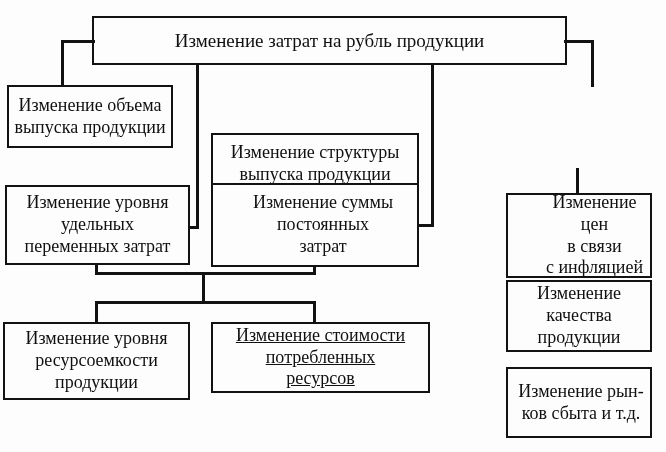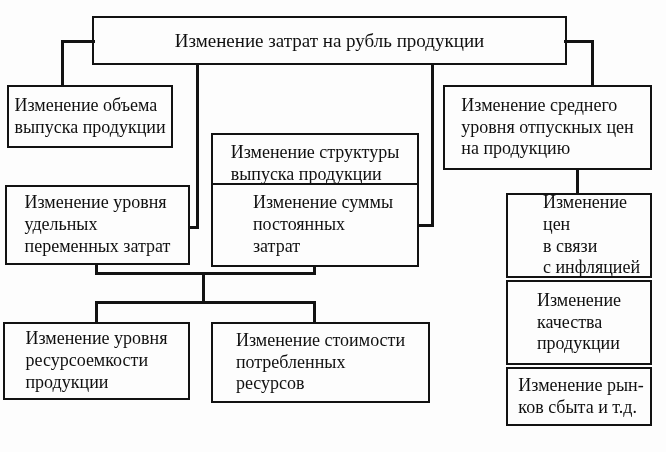--- a/index.html
+++ b/index.html
@@ -12,53 +12,50 @@
   .canvas{
     position:relative;width:666px;height:452px;overflow:hidden;
     background:var(--bg,#fdfdfd);
   }
   .node{
     position:absolute;
     box-sizing:border-box;
     border:2.5px solid var(--ln,#121212);
     background:var(--bg,#fdfdfd);
     display:flex;align-items:center;justify-content:center;
-    text-align:left;
+    text-align:center;
     white-space:pre-line;
     font-size:18px;line-height:1.22;
     padding:2px 4px;
   }
   .n-root{left:92px;top:16px;width:475px;height:49px;font-size:19px;}
   .n-volume{left:7px;top:85px;width:166px;height:63px;}
   .n-structure{left:211px;top:85px;width:208px;height:62px;margin-top:48px;}
   .n-prices{left:443px;top:85px;width:209px;height:85px;}
   .n-varcost{left:5px;top:185px;width:185px;height:80px;}
   .n-fixcost{left:211px;top:183px;width:208px;height:84px;padding-left:20px;}
   .n-resint{left:3px;top:322px;width:187px;height:78px;}
-  .n-rescost{left:211px;top:322px;width:219px;height:81px;}
+  .n-rescost{left:211px;top:322px;width:219px;height:71px;text-decoration:underline;}
   .n-inflation{left:506px;top:193px;width:146px;height:85px;padding-left:35px;}
-  .n-quality{left:506px;top:280px;width:146px;height:85px;}
-  .n-markets{left:506px;top:367px;width:146px;height:59px;padding-left:8px;}
+  .n-quality{left:506px;top:280px;width:146px;height:72px;}
+  .n-markets{left:506px;top:367px;width:146px;height:71px;padding-left:8px;}
   .line{position:absolute;background:var(--ln,#121212);}
   .line.h{height:3px;}
   .line.v{width:3px;}
 </style>
 </head>
 <body>
 
 <div class="canvas">
 
   <div class="node n-root">Изменение затрат на рубль продукции</div>
   <div class="node n-volume">Изменение объема
 выпуска продукции</div>
   <div class="node n-structure">Изменение структуры
 выпуска продукции</div>
-  <div class="node n-prices">Изменение среднего
-уровня отпускных цен
-на продукцию</div>
   <div class="node n-varcost">Изменение уровня
 удельных
 переменных затрат</div>
   <div class="node n-fixcost">Изменение суммы
 постоянных
 затрат</div>
   <div class="node n-resint">Изменение уровня
 ресурсоемкости
 продукции</div>
   <div class="node n-rescost">Изменение стоимости

